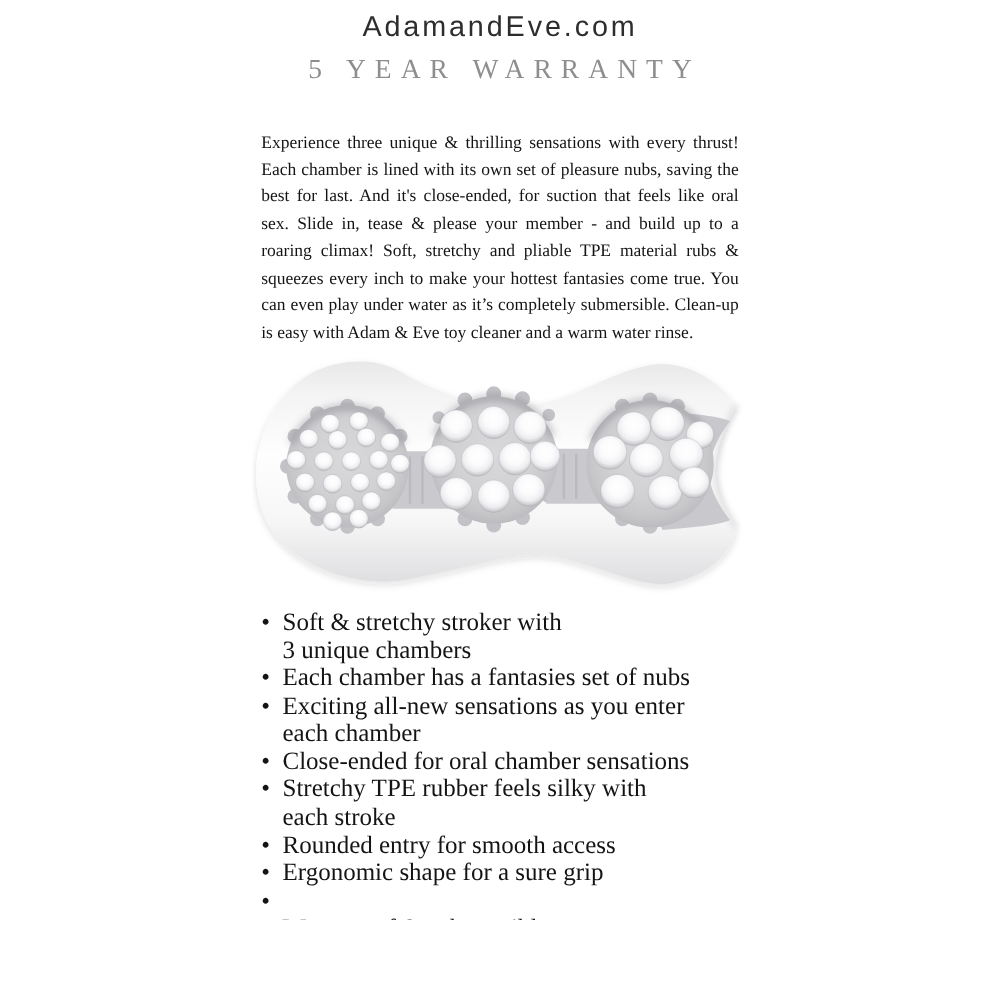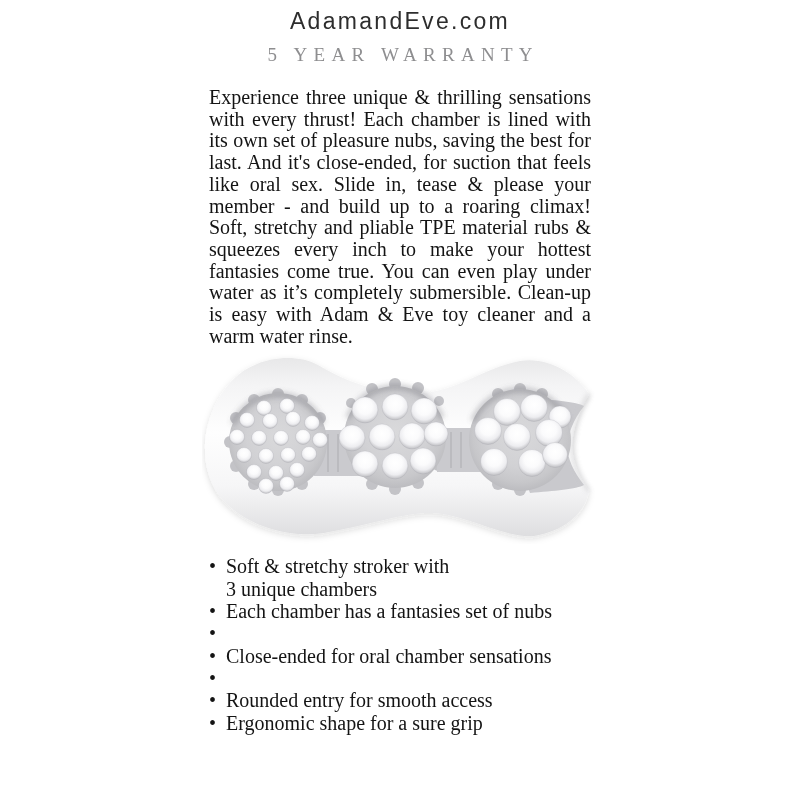--- a/index.html
+++ b/index.html
@@ -16,31 +16,31 @@
   .site {
     text-align:center;
     font-family:"Liberation Sans","DejaVu Sans",sans-serif;
     font-size:23px; line-height:24px;
     letter-spacing:0.10em;
     color:#2d2d2d;
   }
   .warranty {
     text-align:center;
     margin-top:8px;
-    font-size:19px; line-height:28px;
+    font-size:22px; line-height:28px;
     letter-spacing:0.33em;
     padding-left:0.33em; 
     color:#8e8e90;
     font-weight:400;
   }
   .desc {
     width:382px;
-    margin:18px auto 0 auto;
+    margin:35px auto 0 auto;
     text-align:justify;
-    font-size:20px;
+    font-size:14px;
     line-height:21.7px;
   }
   .figure { width:396px; margin:1px auto 0 auto; }
   .features {
     width:382px;
     margin:7px auto 0 auto;
     font-size:20px;
     line-height:22.3px;
   }
   .feat { display:flex; }
@@ -205,27 +205,31 @@
       <span class="dot">•</span>
       <span class="ftext">Soft &amp; stretchy stroker with
 3 unique chambers</span>
     </div>
     <div class="feat">
       <span class="dot">•</span>
       <span class="ftext">Each chamber has a fantasies set of nubs</span>
     </div>
     <div class="feat">
       <span class="dot">•</span>
+      <span class="ftext">Exciting all-new sensations as you enter
+each chamber</span>
     </div>
     <div class="feat">
       <span class="dot">•</span>
       <span class="ftext">Close-ended for oral chamber sensations</span>
     </div>
     <div class="feat">
       <span class="dot">•</span>
+      <span class="ftext">Stretchy TPE rubber feels silky with
+each stroke</span>
     </div>
     <div class="feat">
       <span class="dot">•</span>
       <span class="ftext">Rounded entry for smooth access</span>
     </div>
     <div class="feat">
       <span class="dot">•</span>
       <span class="ftext">Ergonomic shape for a sure grip</span>
     </div>
     <div class="feat">

